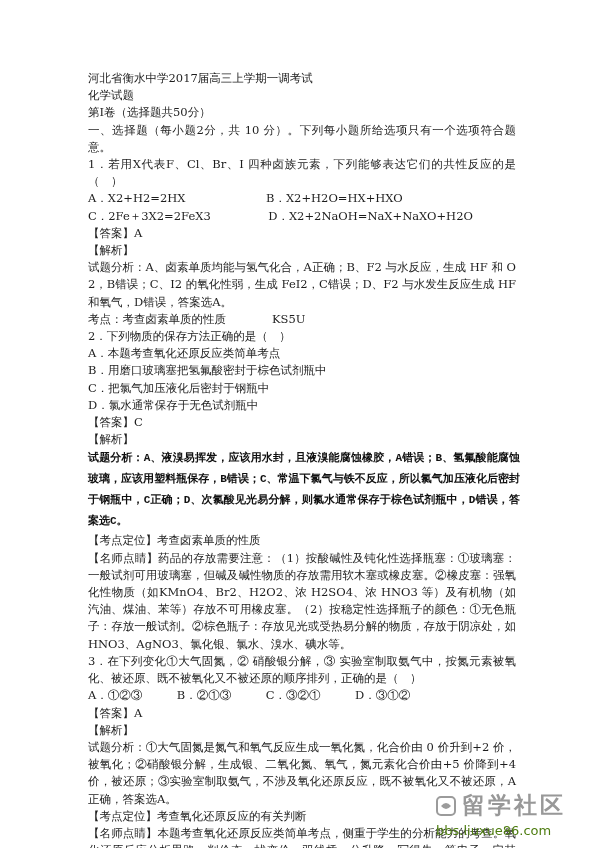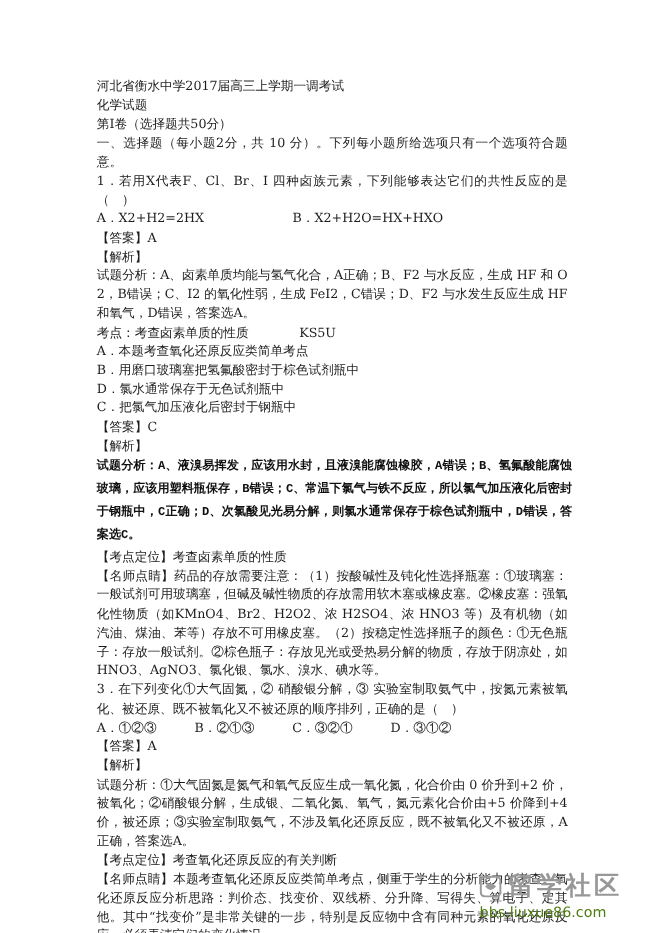--- a/index.html
+++ b/index.html
@@ -81,28 +81,30 @@
 <div class="page">
 
   <div class="document-body">
 
   <div class="para normal">河北省衡水中学2017届高三上学期一调考试</div>
       <div class="para normal">化学试题</div>
       <div class="para normal">第I卷（选择题共50分）</div>
       <div class="para normal">一、选择题（每小题2分，共 10 分）。下列每小题所给选项只有一个选项符合题意。</div>
       <div class="para normal">1．若用X代表F、Cl、Br、I 四种卤族元素，下列能够表达它们的共性反应的是（　）</div>
       <div class="para normal">A．X2+H2=2HX　　　　　　　B．X2+H2O=HX+HXO</div>
+      <div class="para normal">C．2Fe＋3X2=2FeX3　　　　　D．X2+2NaOH=NaX+NaXO+H2O</div>
       <div class="para normal">【答案】A</div>
       <div class="para normal">【解析】</div>
       <div class="para normal">试题分析：A、卤素单质均能与氢气化合，A正确；B、F2 与水反应，生成 HF 和 O2，B错误；C、I2 的氧化性弱，生成 FeI2，C错误；D、F2 与水发生反应生成 HF 和氧气，D错误，答案选A。</div>
       <div class="para normal">考点：考查卤素单质的性质　　　　KS5U</div>
+      <div class="para normal">2．下列物质的保存方法正确的是（　）</div>
       <div class="para normal">A．本题考查氧化还原反应类简单考点</div>
       <div class="para normal">B．用磨口玻璃塞把氢氟酸密封于棕色试剂瓶中</div>
+      <div class="para normal">C．把氯气加压液化后密封于钢瓶中</div>
       <div class="para normal">D．氯水通常保存于无色试剂瓶中</div>
-      <div class="para normal">C．把氯气加压液化后密封于钢瓶中</div>
       <div class="para normal">【答案】C</div>
       <div class="para normal">【解析】</div>
       <div class="para bold">试题分析：A、液溴易挥发，应该用水封，且液溴能腐蚀橡胶，A错误；B、氢氟酸能腐蚀玻璃，应该用塑料瓶保存，B错误；C、常温下氯气与铁不反应，所以氯气加压液化后密封于钢瓶中，C正确；D、次氯酸见光易分解，则氯水通常保存于棕色试剂瓶中，D错误，答案选C。</div>
       <div class="para normal">【考点定位】考查卤素单质的性质</div>
       <div class="para normal">【名师点睛】药品的存放需要注意：（1）按酸碱性及钝化性选择瓶塞：①玻璃塞：一般试剂可用玻璃塞，但碱及碱性物质的存放需用软木塞或橡皮塞。②橡皮塞：强氧化性物质（如KMnO4、Br2、H2O2、浓 H2SO4、浓 HNO3 等）及有机物（如汽油、煤油、苯等）存放不可用橡皮塞。（2）按稳定性选择瓶子的颜色：①无色瓶子：存放一般试剂。②棕色瓶子：存放见光或受热易分解的物质，存放于阴凉处，如 HNO3、AgNO3、氯化银、氯水、溴水、碘水等。</div>
       <div class="para normal">3．在下列变化①大气固氮，② 硝酸银分解，③ 实验室制取氨气中，按氮元素被氧化、被还原、既不被氧化又不被还原的顺序排列，正确的是（　）</div>
       <div class="para normal">A．①②③　　　B．②①③　　　C．③②①　　　D．③①②</div>
       <div class="para normal">【答案】A</div>
       <div class="para normal">【解析】</div>
       <div class="para normal">试题分析：①大气固氮是氮气和氧气反应生成一氧化氮，化合价由 0 价升到+2 价，被氧化；②硝酸银分解，生成银、二氧化氮、氧气，氮元素化合价由+5 价降到+4 价，被还原；③实验室制取氨气，不涉及氧化还原反应，既不被氧化又不被还原，A正确，答案选A。</div>

